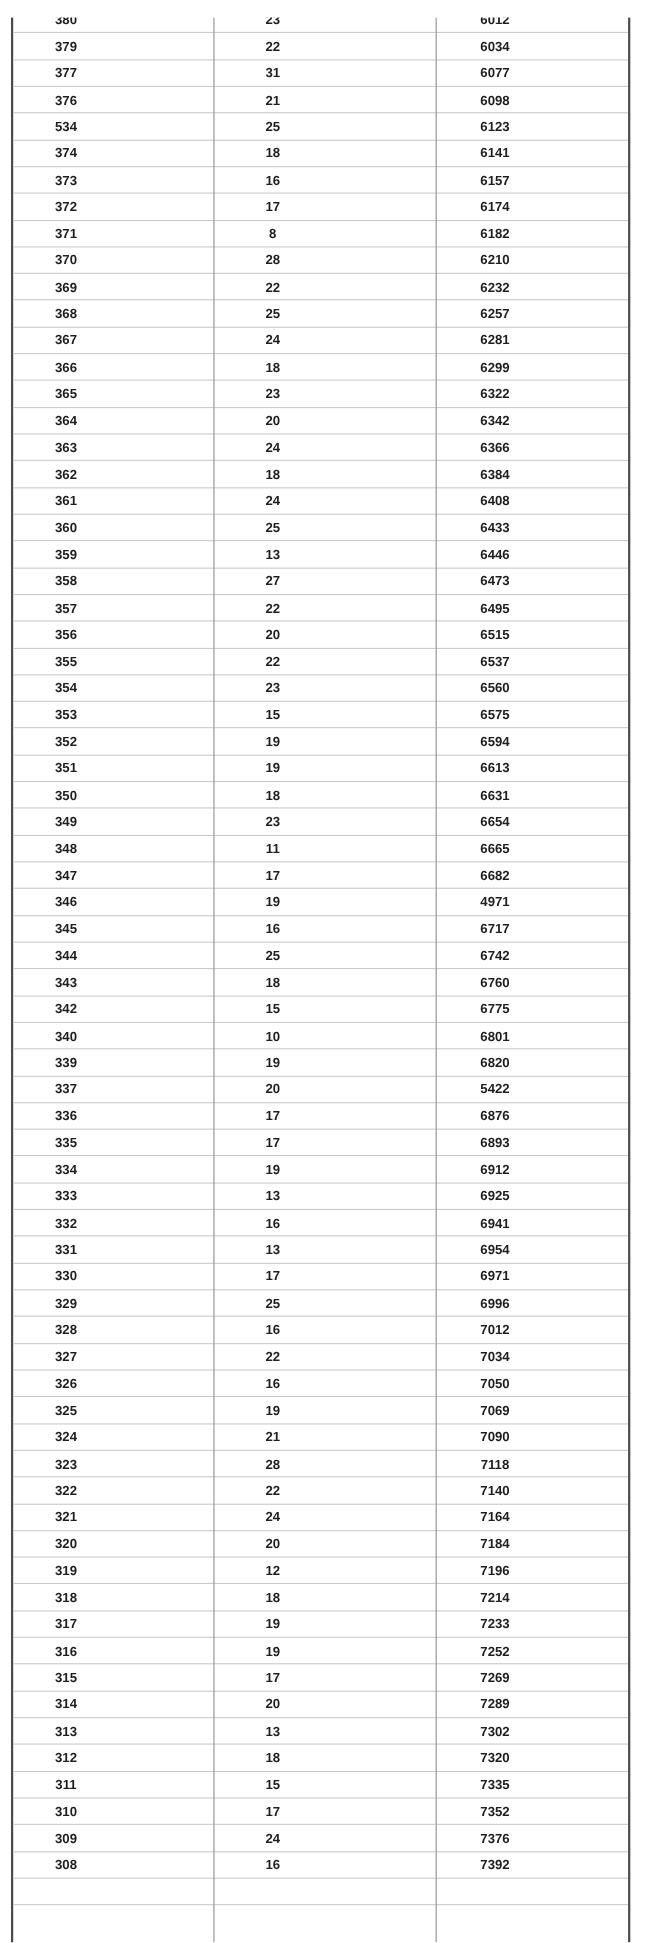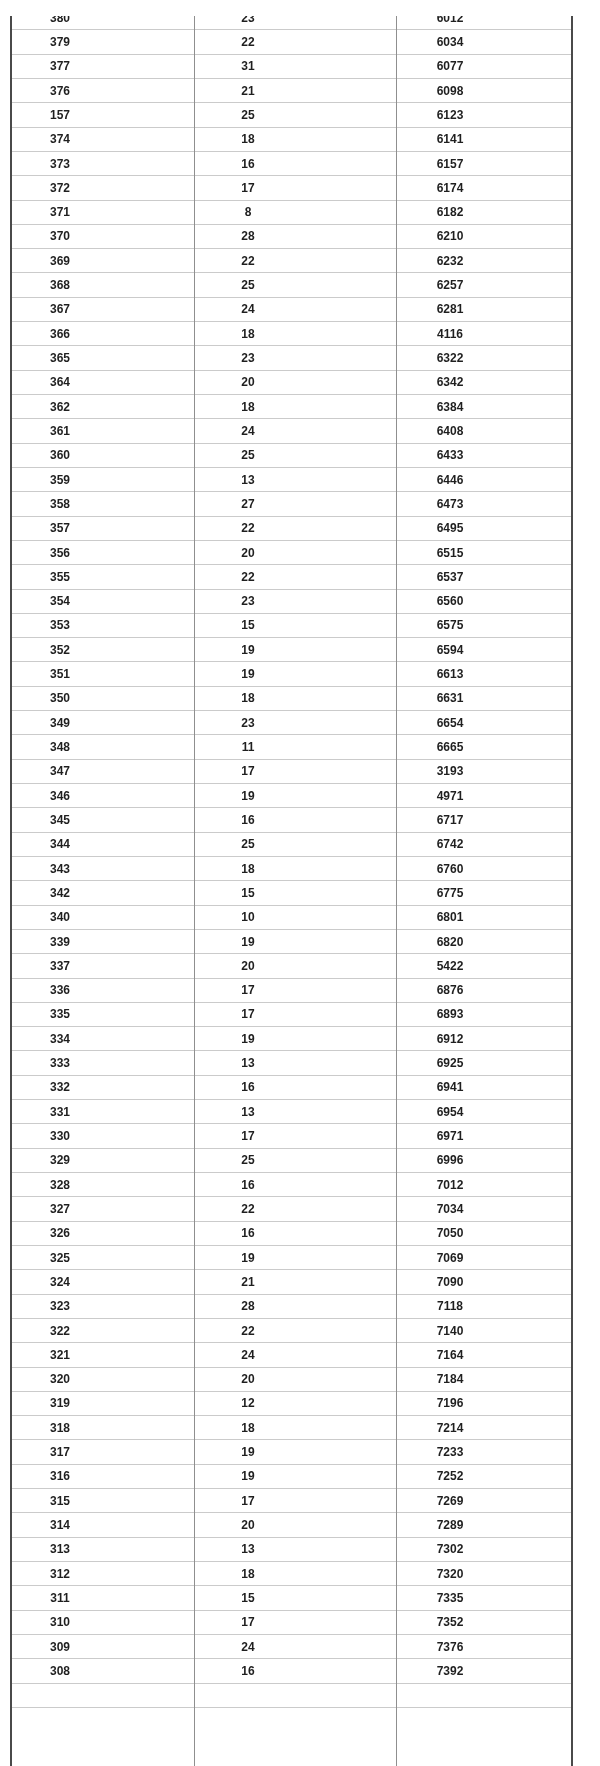--- a/index.html
+++ b/index.html
@@ -84,21 +84,21 @@
     <td class="c1"><span class="v">377</span></td>
     <td class="c2"><span class="v">31</span></td>
     <td class="c3"><span class="v">6077</span></td>
   </tr>
           <tr>
     <td class="c1"><span class="v">376</span></td>
     <td class="c2"><span class="v">21</span></td>
     <td class="c3"><span class="v">6098</span></td>
   </tr>
           <tr>
-    <td class="c1"><span class="v">157</span></td>
+    <td class="c1"><span class="v">534</span></td>
     <td class="c2"><span class="v">25</span></td>
     <td class="c3"><span class="v">6123</span></td>
   </tr>
           <tr>
     <td class="c1"><span class="v">374</span></td>
     <td class="c2"><span class="v">18</span></td>
     <td class="c3"><span class="v">6141</span></td>
   </tr>
           <tr>
     <td class="c1"><span class="v">373</span></td>
@@ -131,33 +131,38 @@
     <td class="c3"><span class="v">6257</span></td>
   </tr>
           <tr>
     <td class="c1"><span class="v">367</span></td>
     <td class="c2"><span class="v">24</span></td>
     <td class="c3"><span class="v">6281</span></td>
   </tr>
           <tr>
     <td class="c1"><span class="v">366</span></td>
     <td class="c2"><span class="v">18</span></td>
-    <td class="c3"><span class="v">4116</span></td>
+    <td class="c3"><span class="v">6299</span></td>
   </tr>
           <tr>
     <td class="c1"><span class="v">365</span></td>
     <td class="c2"><span class="v">23</span></td>
     <td class="c3"><span class="v">6322</span></td>
   </tr>
           <tr>
     <td class="c1"><span class="v">364</span></td>
     <td class="c2"><span class="v">20</span></td>
     <td class="c3"><span class="v">6342</span></td>
   </tr>
           <tr>
+    <td class="c1"><span class="v">363</span></td>
+    <td class="c2"><span class="v">24</span></td>
+    <td class="c3"><span class="v">6366</span></td>
+  </tr>
+          <tr>
     <td class="c1"><span class="v">362</span></td>
     <td class="c2"><span class="v">18</span></td>
     <td class="c3"><span class="v">6384</span></td>
   </tr>
           <tr>
     <td class="c1"><span class="v">361</span></td>
     <td class="c2"><span class="v">24</span></td>
     <td class="c3"><span class="v">6408</span></td>
   </tr>
           <tr>
@@ -221,21 +226,21 @@
     <td class="c3"><span class="v">6654</span></td>
   </tr>
           <tr>
     <td class="c1"><span class="v">348</span></td>
     <td class="c2"><span class="v">11</span></td>
     <td class="c3"><span class="v">6665</span></td>
   </tr>
           <tr>
     <td class="c1"><span class="v">347</span></td>
     <td class="c2"><span class="v">17</span></td>
-    <td class="c3"><span class="v">3193</span></td>
+    <td class="c3"><span class="v">6682</span></td>
   </tr>
           <tr>
     <td class="c1"><span class="v">346</span></td>
     <td class="c2"><span class="v">19</span></td>
     <td class="c3"><span class="v">4971</span></td>
   </tr>
           <tr>
     <td class="c1"><span class="v">345</span></td>
     <td class="c2"><span class="v">16</span></td>
     <td class="c3"><span class="v">6717</span></td>

